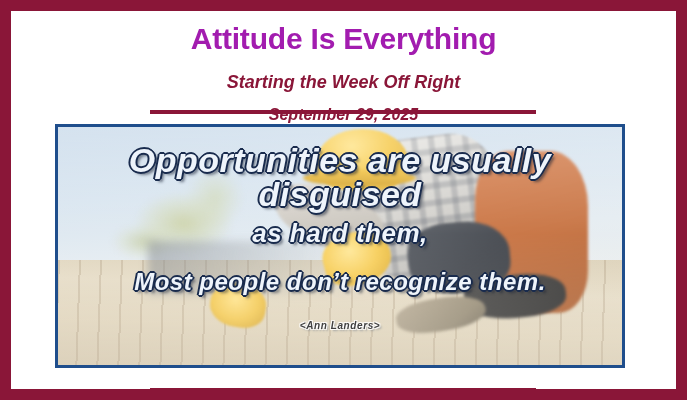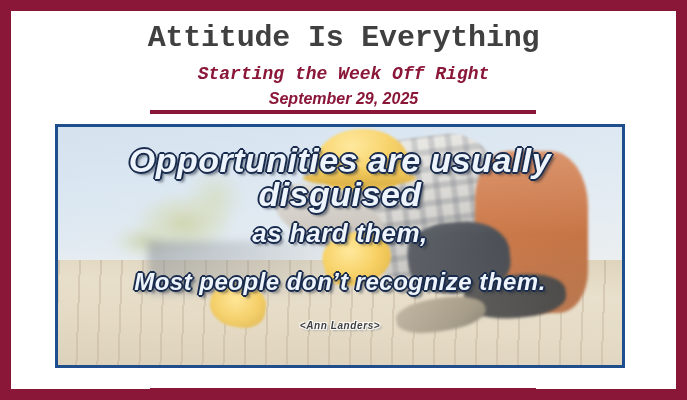--- a/index.html
+++ b/index.html
@@ -41,33 +41,33 @@
     top: 0;
     width: 665px;
     text-align: center;
   }
   #main-title {
     margin: 0;
     padding-top: 12px;
     font-size: 30px;
     font-weight: bold;
     letter-spacing: -0.2px;
-    color: #404040;
+    color: #a21caf;
     line-height: 1.05;
-    font-family: Liberation Mono, monospace;
+    font-family: Liberation Sans, sans-serif;
   }
   #subtitle {
-    margin: 4px;
+    margin: 12px;
     padding-top: 5px;
     font-size: 18px;
     font-weight: bold;
     font-style: italic;
     color: #8a1638;
     line-height: 1.12;
-    font-family: Liberation Mono, monospace;
+    font-family: Liberation Sans, sans-serif;
   }
   #date-line {
     margin: 0;
     padding-top: 2px;
     font-size: 16px;
     font-weight: bold;
     font-style: italic;
     color: #8a1638;
     line-height: 1.12;
     font-family: Liberation Sans, sans-serif;

